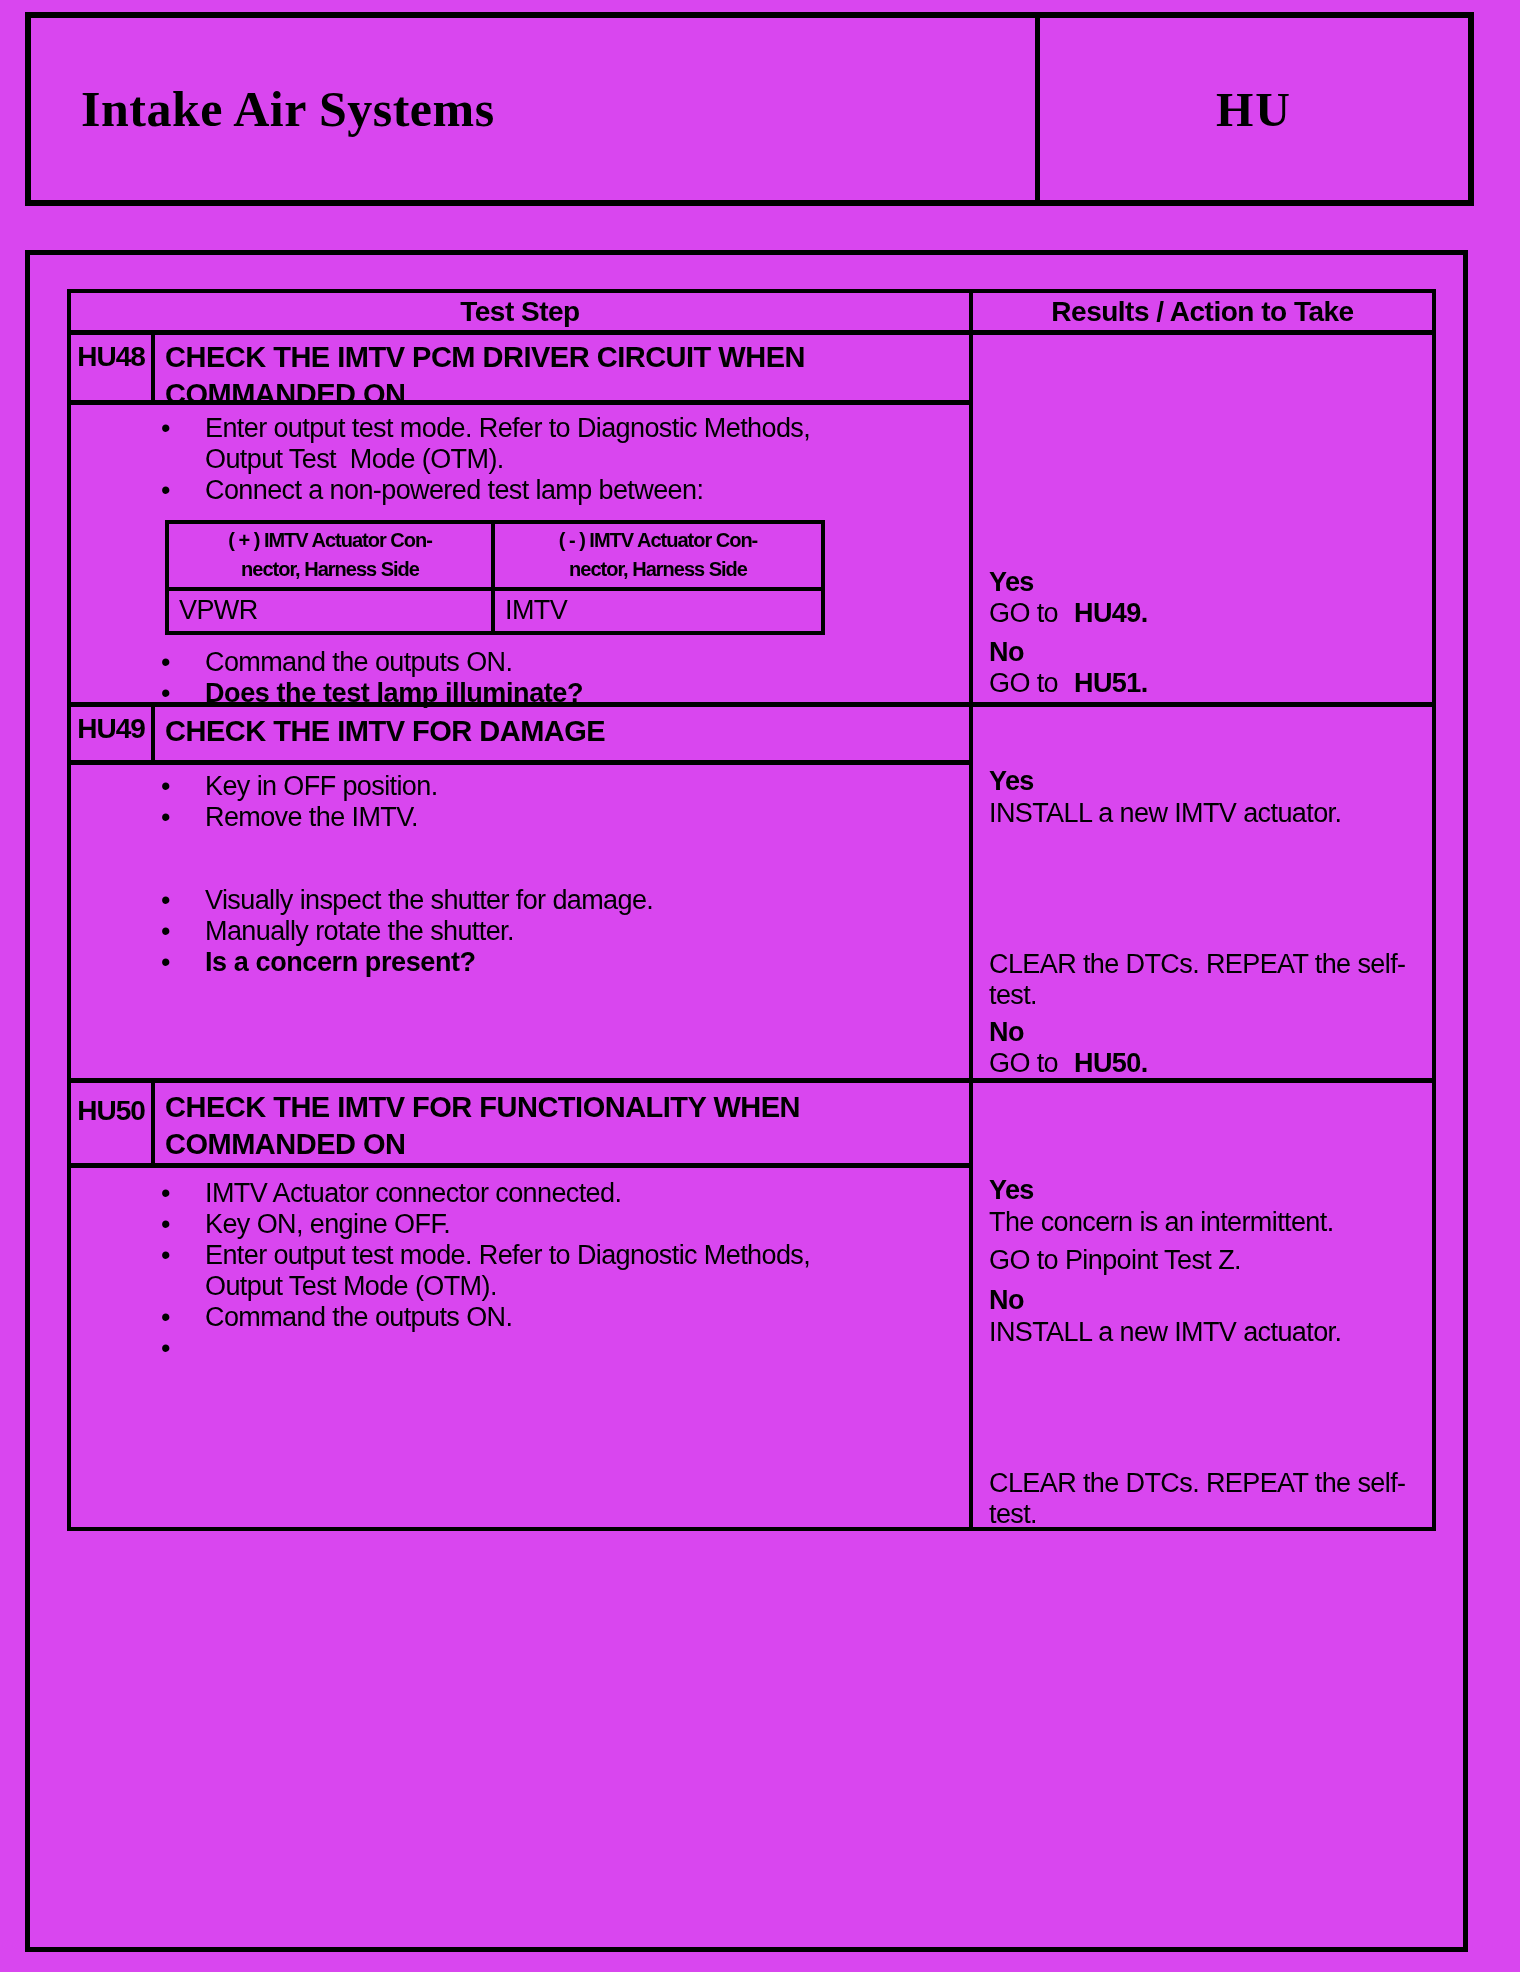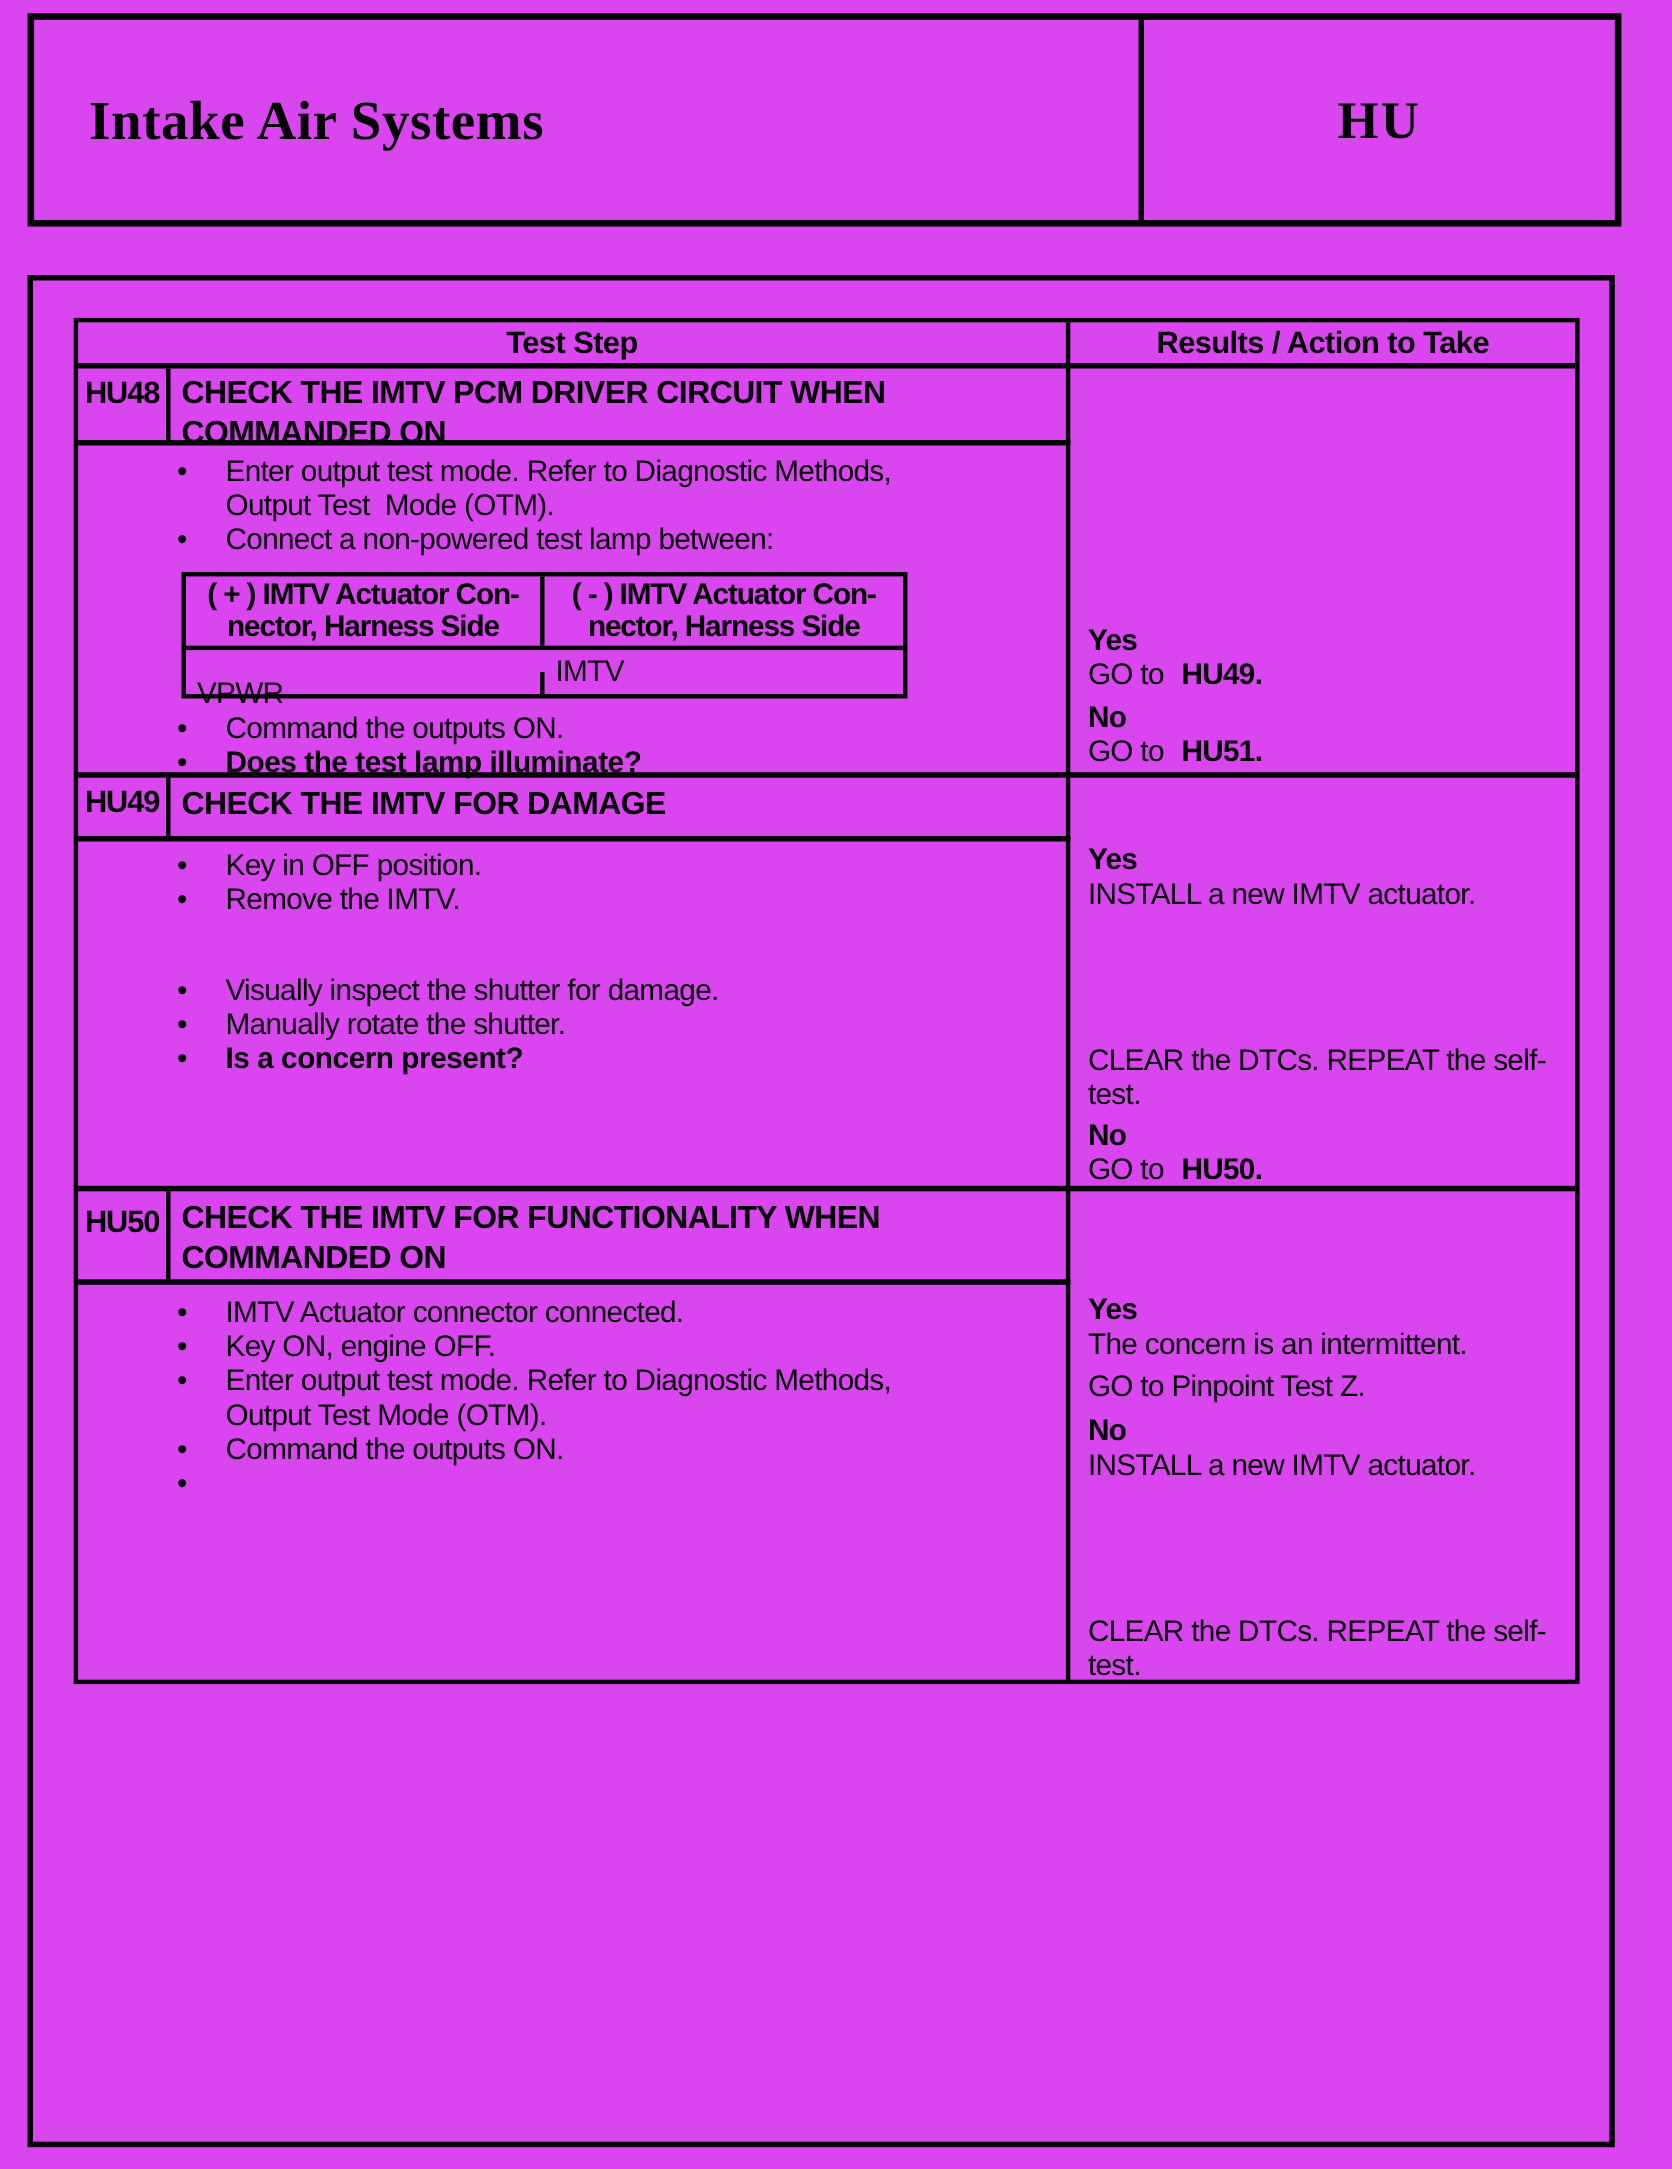--- a/index.html
+++ b/index.html
@@ -71,29 +71,29 @@
   }
   .rlabel{font-weight:bold;}
   .goto .tgt{font-weight:bold;margin-left:16px;}
   
   .ctable{
     margin-left:94px;width:660px;border:4px solid #000;box-sizing:border-box;
   }
   .ctable .hdr{display:flex;border-bottom:4px solid #000;}
   .ctable .hdr .hc{
     width:328px;box-sizing:border-box;text-align:center;font-weight:bold;
-    font-size:27px;line-height:29px;letter-spacing:-1px;padding:2px 0 3px 0;
+    font-size:20px;line-height:29px;letter-spacing:-1px;padding:2px 0 3px 0;
   }
   .ctable .hdr .hc.first{border-right:4px solid #000;}
   .ctable .vals{display:flex;height:40px;}
   .ctable .vals .vc{
     width:328px;box-sizing:border-box;font-size:27px;line-height:38px;
     padding-left:10px;letter-spacing:-0.6px;
   }
-  .ctable .vals .vc.first{border-right:4px solid #000;margin-top:20px;}
+  .ctable .vals .vc.first{border-right:4px solid #000;}
 </style>
 </head>
 <body>
 
 <div class="page">
 
   <div class="header-box">
     <div class="header-left">
       <span class="title">Intake Air Systems</span>
     </div>

